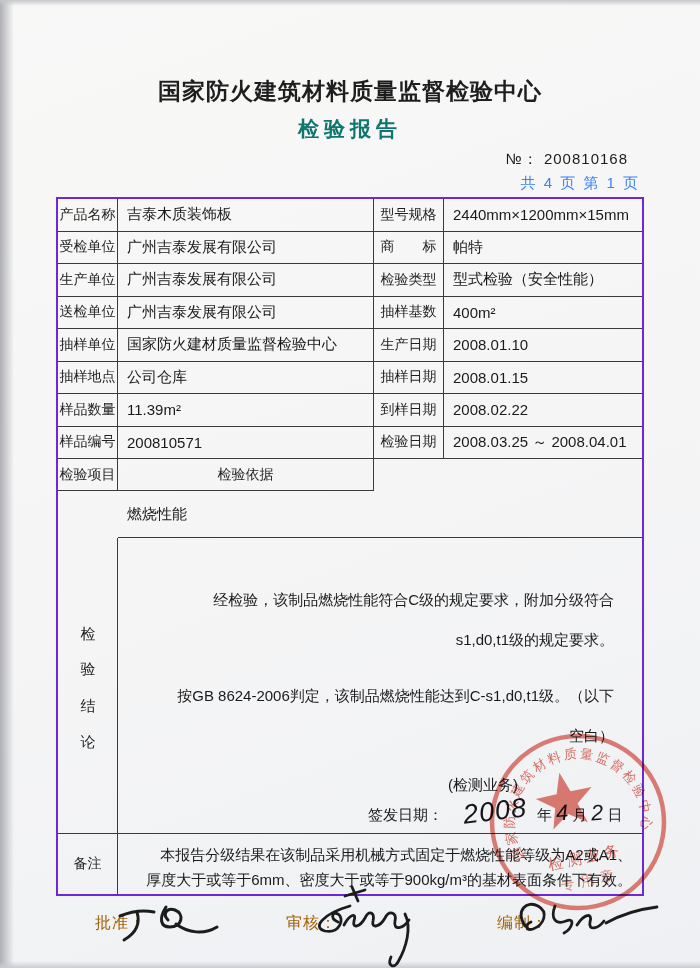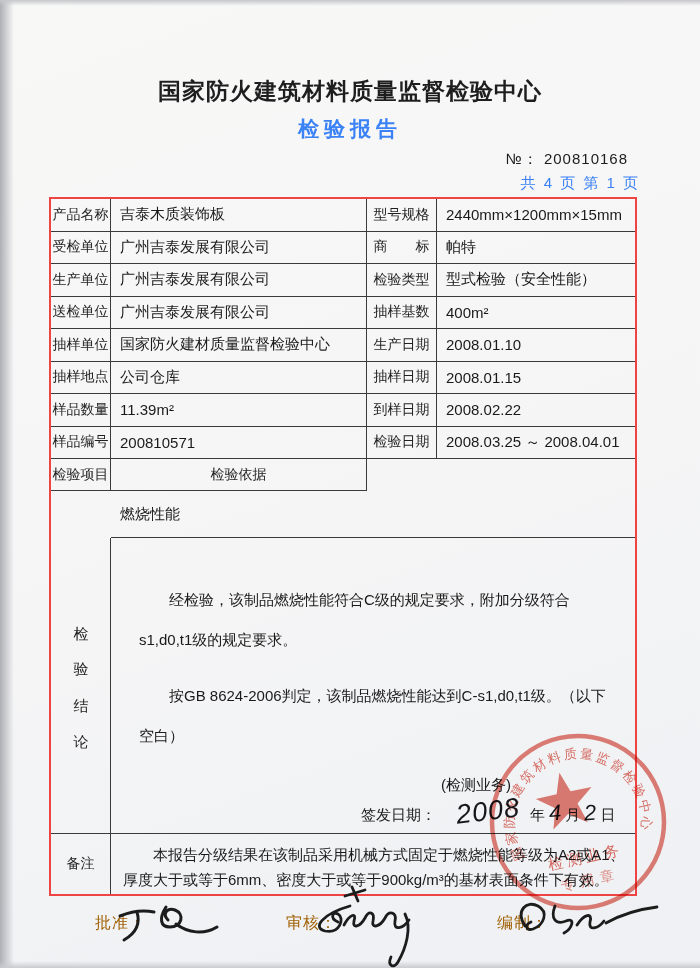--- a/index.html
+++ b/index.html
@@ -13,35 +13,35 @@
   .edge-left{position:absolute;left:0;top:0;width:14px;height:100%;
     background:linear-gradient(to right,#aeafb5,rgba(255,255,255,0));}
   .edge-top{position:absolute;left:0;top:0;width:100%;height:6px;
     background:linear-gradient(to bottom,#c6c7cb,rgba(255,255,255,0));}
   .edge-bottom{position:absolute;left:0;bottom:0;width:100%;height:7px;
     background:linear-gradient(to top,#c9cbd0,rgba(255,255,255,0));}
 
   .title{position:absolute;left:0;top:76px;width:100%;text-align:center;
     font-size:23px;font-weight:bold;letter-spacing:1px;color:#1e1e1e;}
   .subtitle{position:absolute;left:0;top:115px;width:100%;text-align:center;
-    font-size:21px;font-weight:bold;letter-spacing:5px;color:#3b82f6;}
+    font-size:21px;font-weight:bold;letter-spacing:5px;color:#0f766e;}
   .report-no{position:absolute;right:72px;top:150px;font-size:15px;letter-spacing:1px;color:#1c1c1c;margin-left:28px;}
   .pagination{position:absolute;right:60px;top:174px;font-size:15px;letter-spacing:2px;color:#3b82f6;}
 
   
   .info-table{
-    position:absolute;left:49px;top:197px;
+    position:absolute;left:56px;top:197px;
     display:grid;
     grid-template-columns:60px 256px 70px 198px;
     grid-template-rows:repeat(8,32.5px) 32px 47px 296px 60px;
-    border:2px solid #ef4444;
+    border:2px solid #6d28d9;
     background:transparent;
   }
   .cell{box-sizing:border-box;border-right:1.5px solid #3a3a3a;border-bottom:1.5px solid #3a3a3a;
-    display:flex;align-items:center;overflow:hidden;}
+    display:flex;align-items:center;overflow:hidden;text-align:right;}
   .cell.lastcol{border-right:none;}
   .cell.lastrow{border-bottom:none;}
   .lbl{justify-content:center;font-size:14px;letter-spacing:0;color:#1f1f1f;text-align:center;}
   .val{padding-left:9px;font-size:15px;color:#1a1a1a;}
   .span3{grid-column:2/5;}
   .conclusion-cell{position:relative;display:block;padding:26px 12px 6px 12px;}
   .conclusion-cell p{margin:16px;font-size:15px;line-height:40px;text-indent:2em;color:#1a1a1a;}
   .vertical-label{writing-mode:vertical-lr;text-orientation:upright;
     font-size:15px;letter-spacing:36px;color:#1f1f1f;}
   .seal-note{position:absolute;left:330px;top:238px;font-size:15px;color:#1a1a1a;}

